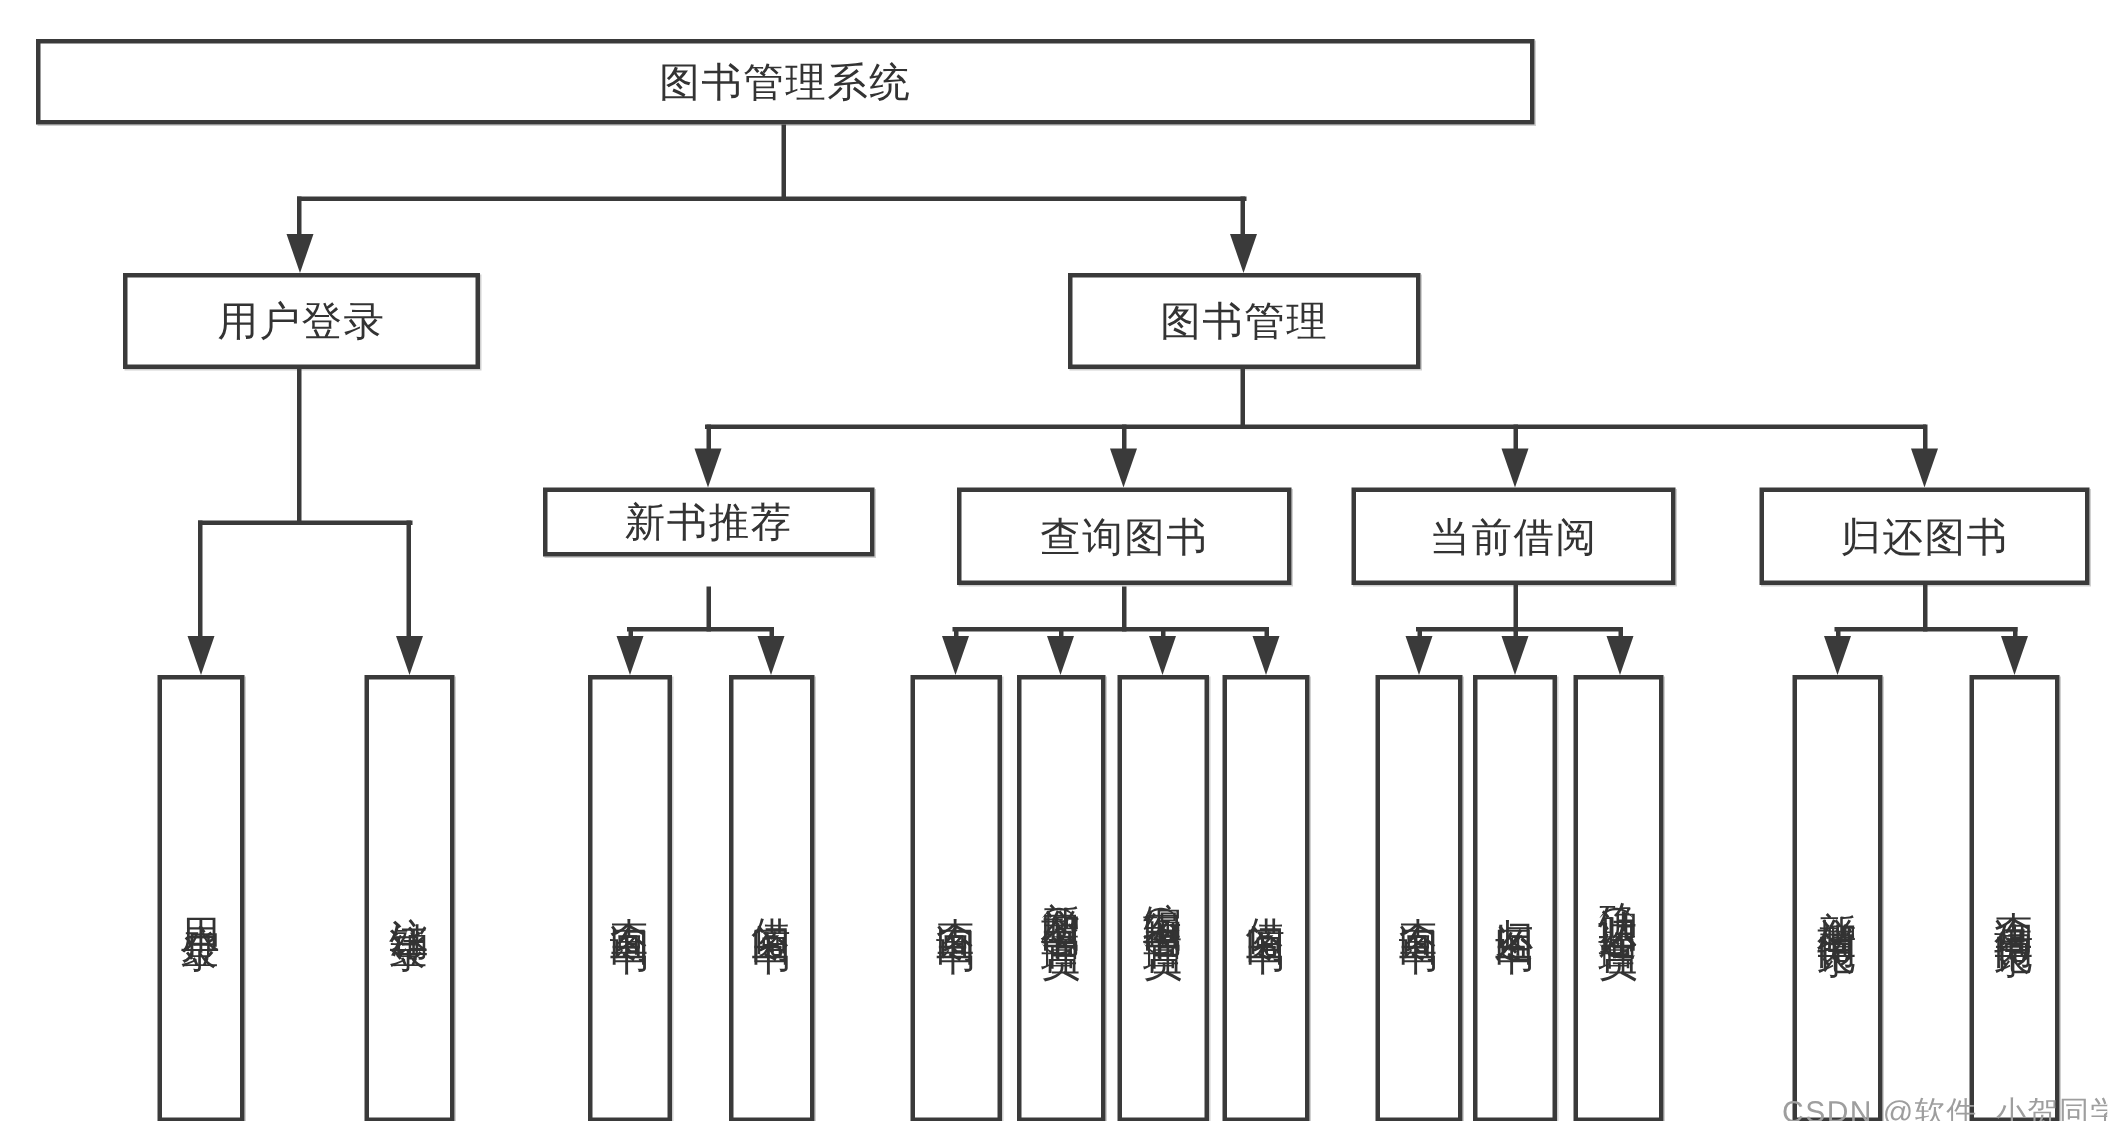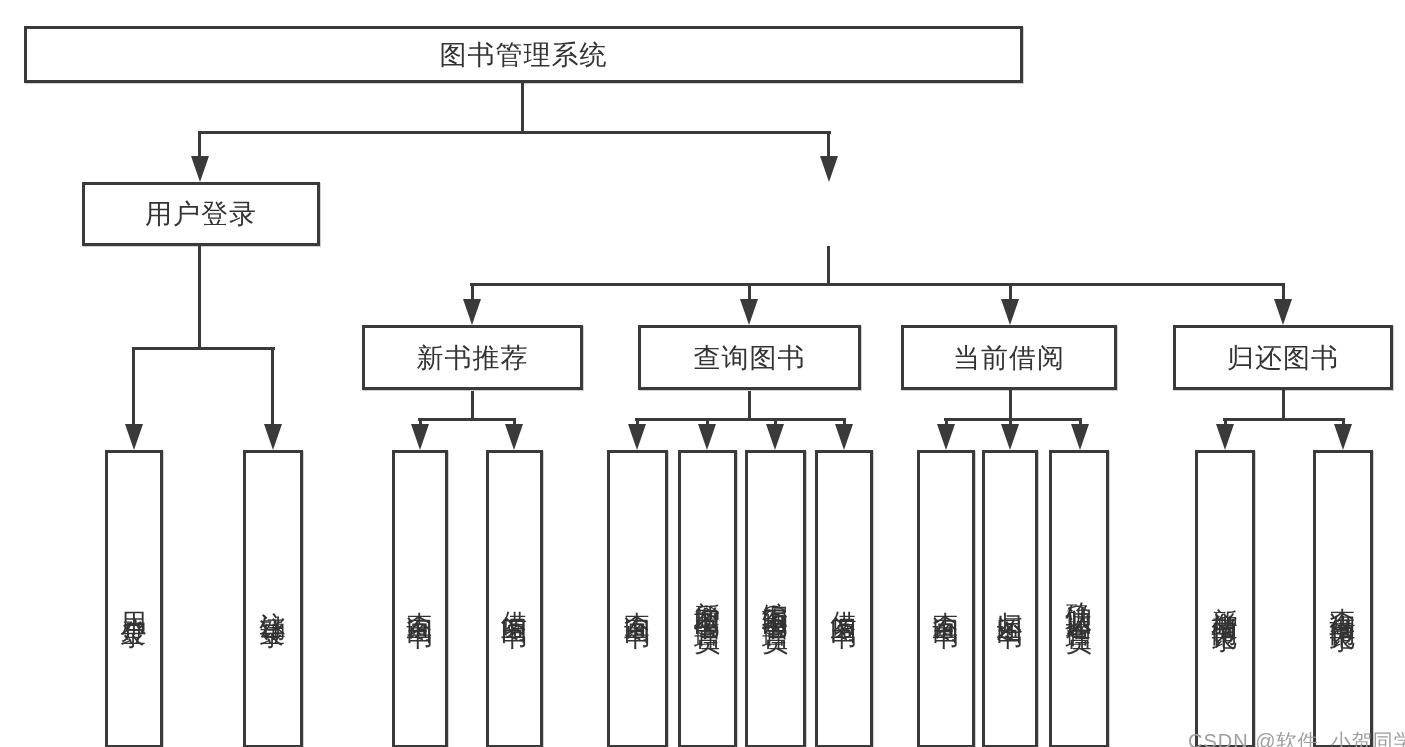--- a/index.html
+++ b/index.html
@@ -80,40 +80,43 @@
   <div class="v" style="left:521px; top:70px; height:50px;"></div>
   <div class="h" style="left:198px; top:118px; width:633px;"></div>
   <div class="v" style="left:198px; top:118px; height:30px;"></div>
   <div class="ah" style="left:191px; top:143px;"></div>
   <div class="v" style="left:827px; top:118px; height:30px;"></div>
   <div class="ah" style="left:820px; top:143px;"></div>
 
   <div class="node" style="left:82px; top:169px; width:238px; height:64px;">
     <span>用户登录</span>
   </div>
+  <div class="node" style="left:712px; top:169px; width:235px; height:64px;">
+    <span>图书管理</span>
+  </div>
 
   <div class="v" style="left:198px; top:233px; height:104px;"></div>
   <div class="h" style="left:132px; top:334px; width:143px;"></div>
   <div class="v" style="left:132px; top:334px; height:80px;"></div>
   <div class="ah" style="left:125px; top:411px;"></div>
   <div class="v" style="left:271px; top:334px; height:80px;"></div>
   <div class="ah" style="left:264px; top:411px;"></div>
 
   <div class="v" style="left:827px; top:233px; height:40px;"></div>
   <div class="h" style="left:470px; top:270px; width:814px;"></div>
   <div class="v" style="left:471px; top:270px; height:24px;"></div>
   <div class="ah" style="left:463px; top:286px;"></div>
   <div class="v" style="left:748px; top:270px; height:24px;"></div>
   <div class="ah" style="left:740px; top:286px;"></div>
   <div class="v" style="left:1009px; top:270px; height:24px;"></div>
   <div class="ah" style="left:1001px; top:286px;"></div>
   <div class="v" style="left:1282px; top:270px; height:24px;"></div>
   <div class="ah" style="left:1274px; top:286px;"></div>
 
-  <div class="node" style="left:362px; top:312px; width:221px; height:65px;">
+  <div class="node" style="left:362px; top:312px; width:221px; height:46px;">
     <span>新书推荐</span>
   </div>
   <div class="node" style="left:638px; top:312px; width:223px; height:65px;">
     <span>查询图书</span>
   </div>
   <div class="node" style="left:901px; top:312px; width:216px; height:65px;">
     <span>当前借阅</span>
   </div>
   <div class="node" style="left:1173px; top:312px; width:220px; height:65px;">
     <span>归还图书</span>

